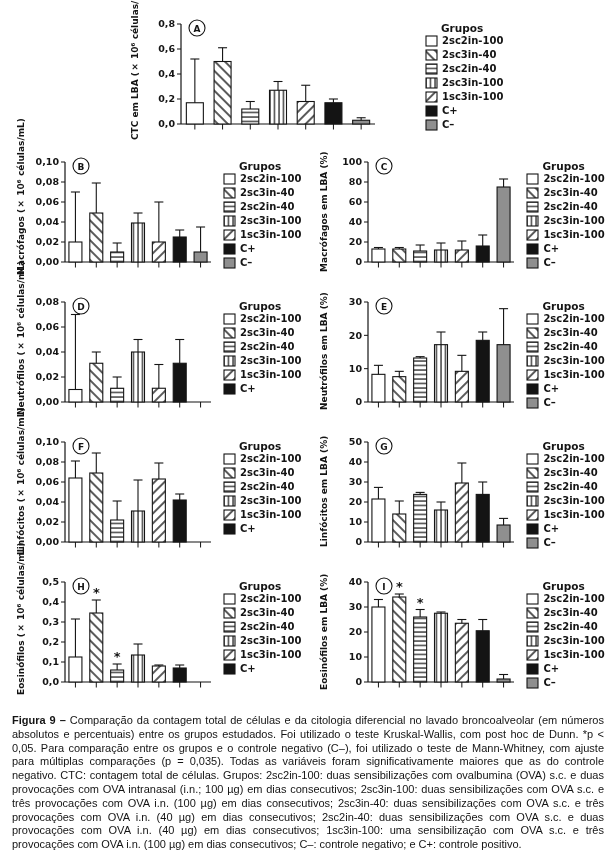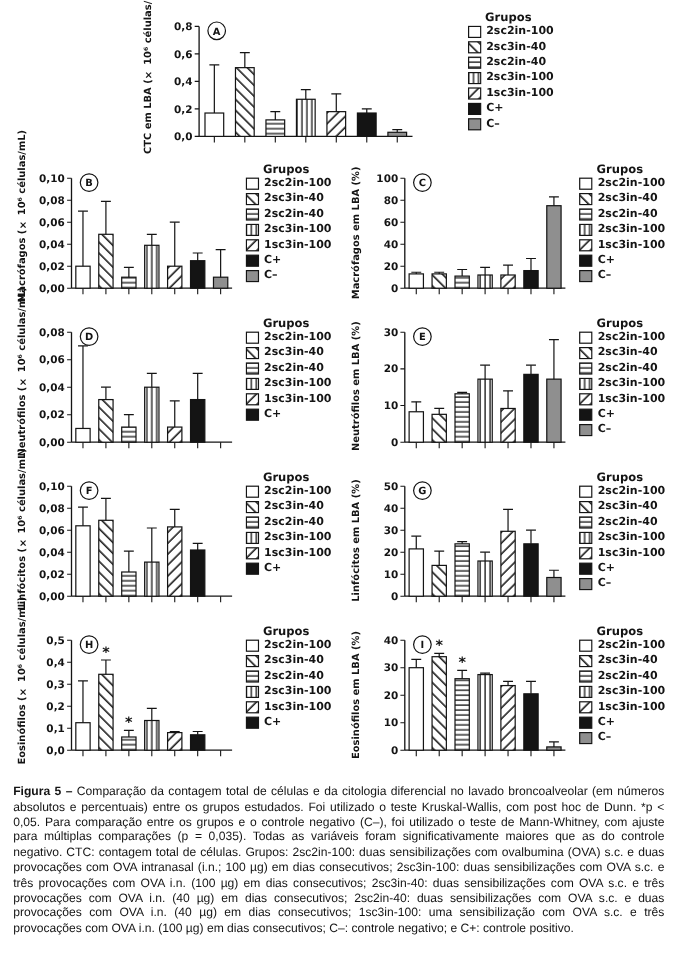--- a/index.html
+++ b/index.html
@@ -12,21 +12,21 @@
   .chart{display:flex;align-items:flex-start;}
   .chart + .chart{margin-left:16px;}
   .ylab{
     writing-mode:vertical-rl;transform:rotate(180deg);
     width:15px;height:127px;text-align:center;
     font-size:9px;font-weight:600;white-space:nowrap;line-height:15px;
   }
   .ylab-a{height:132px;}
   .legend{margin-left:6px;margin-top:0;}
   .legend-a{margin-left:42px;margin-top:2px;}
-  .legend-title{font-size:10.5px;font-weight:bold;margin:0 0 1px 16px;}
+  .legend-title{font-size:10.5px;font-weight:bold;margin:12px 0 1px 16px;}
   .legend-item{display:flex;align-items:flex-start;height:14px;}
   .legend-item svg{flex:0 0 auto;margin-right:4px;}
   .legend-item span{font-size:10px;font-weight:600;white-space:nowrap;}
   .caption{
     margin:6px 0 0 0;padding:0 12px;
     font-family:"Liberation Sans",sans-serif;font-size:11px;line-height:13.8px;
     text-align:justify;color:#141414;
   }
   .cap-bold{font-weight:bold;}
 </style>
@@ -873,16 +873,16 @@
             <svg width="13" height="12">
               <rect x="1" y="1" width="11" height="10" fill="#8f8f8f" stroke="#141414" stroke-width="1.1"></rect>
             </svg>
             <span>C–</span>
           </div>
         </div>
       </div>
   </section>
 
   <footer class="caption">
-    <span class="cap-bold">Figura 5 –</span>
+    <span class="cap-bold">Figura 9 –</span>
     <span>Comparação da contagem total de células e da citologia diferencial no lavado broncoalveolar (em números absolutos e percentuais) entre os grupos estudados. Foi utilizado o teste Kruskal-Wallis, com post hoc de Dunn. *p &lt; 0,05. Para comparação entre os grupos e o controle negativo (C–), foi utilizado o teste de Mann-Whitney, com ajuste para múltiplas comparações (p = 0,035). Todas as variáveis foram significativamente maiores que as do controle negativo. CTC: contagem total de células. Grupos: 2sc2in-100: duas sensibilizações com ovalbumina (OVA) s.c. e duas provocações com OVA intranasal (i.n.; 100 µg) em dias consecutivos; 2sc3in-100: duas sensibilizações com OVA s.c. e três provocações com OVA i.n. (100 µg) em dias consecutivos; 2sc3in-40: duas sensibilizações com OVA s.c. e três provocações com OVA i.n. (40 µg) em dias consecutivos; 2sc2in-40: duas sensibilizações com OVA s.c. e duas provocações com OVA i.n. (40 µg) em dias consecutivos; 1sc3in-100: uma sensibilização com OVA s.c. e três provocações com OVA i.n. (100 µg) em dias consecutivos; C–: controle negativo; e C+: controle positivo.</span>
   </footer>
 </main>
 
 </body></html>

